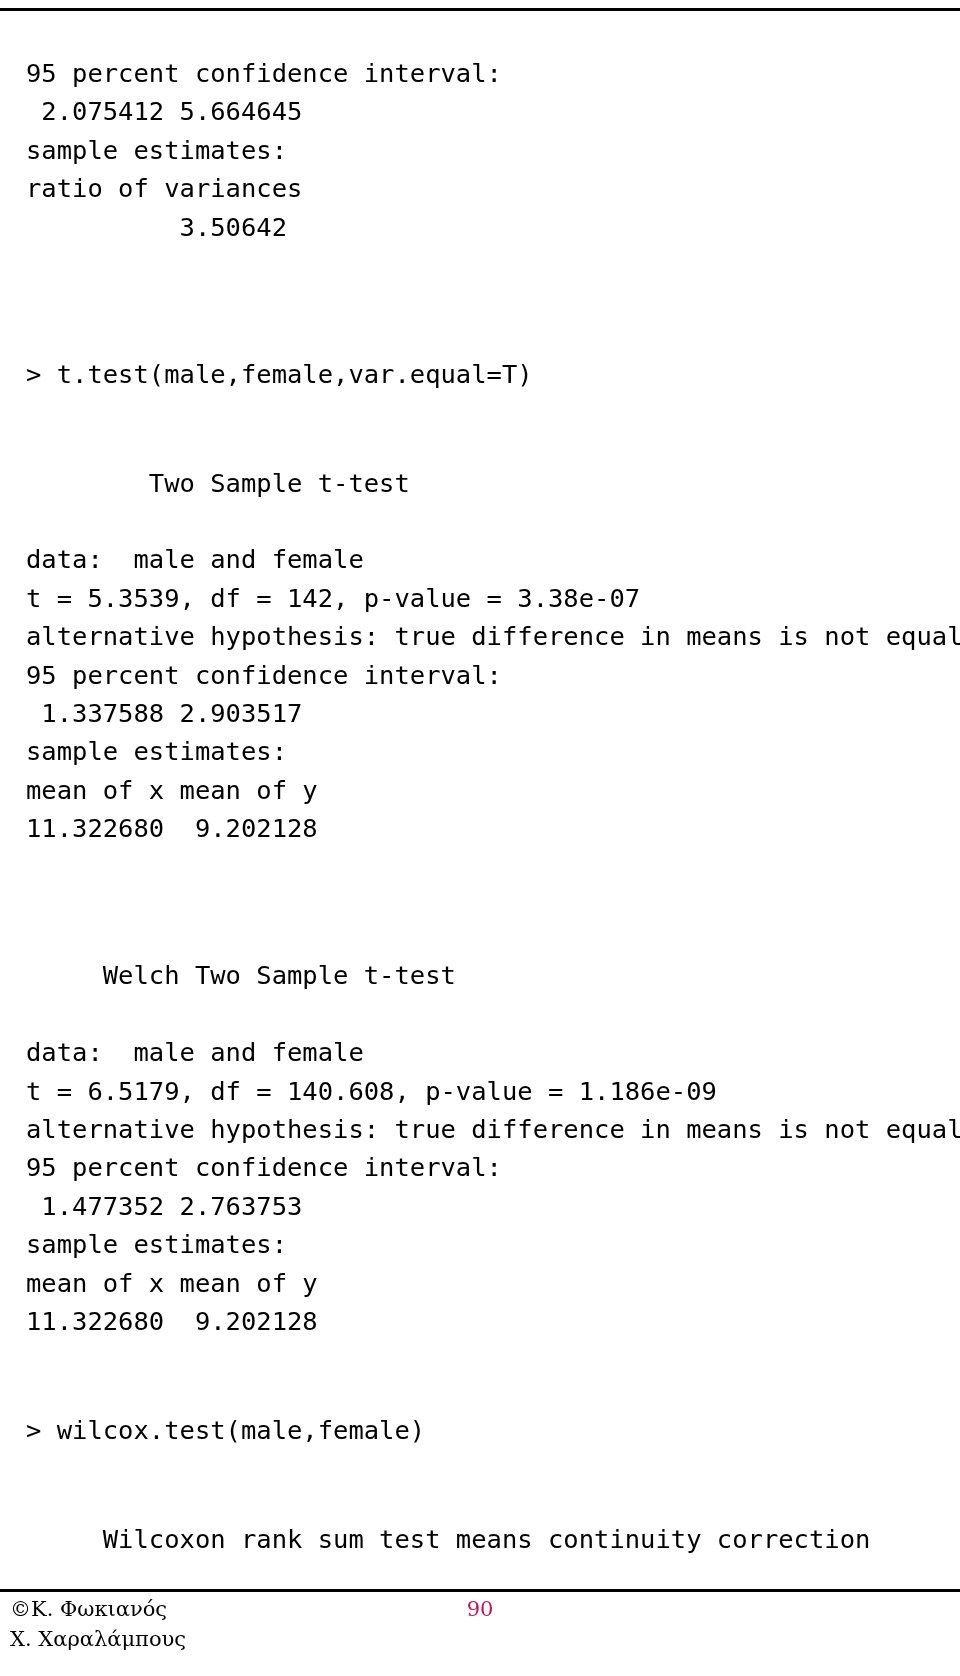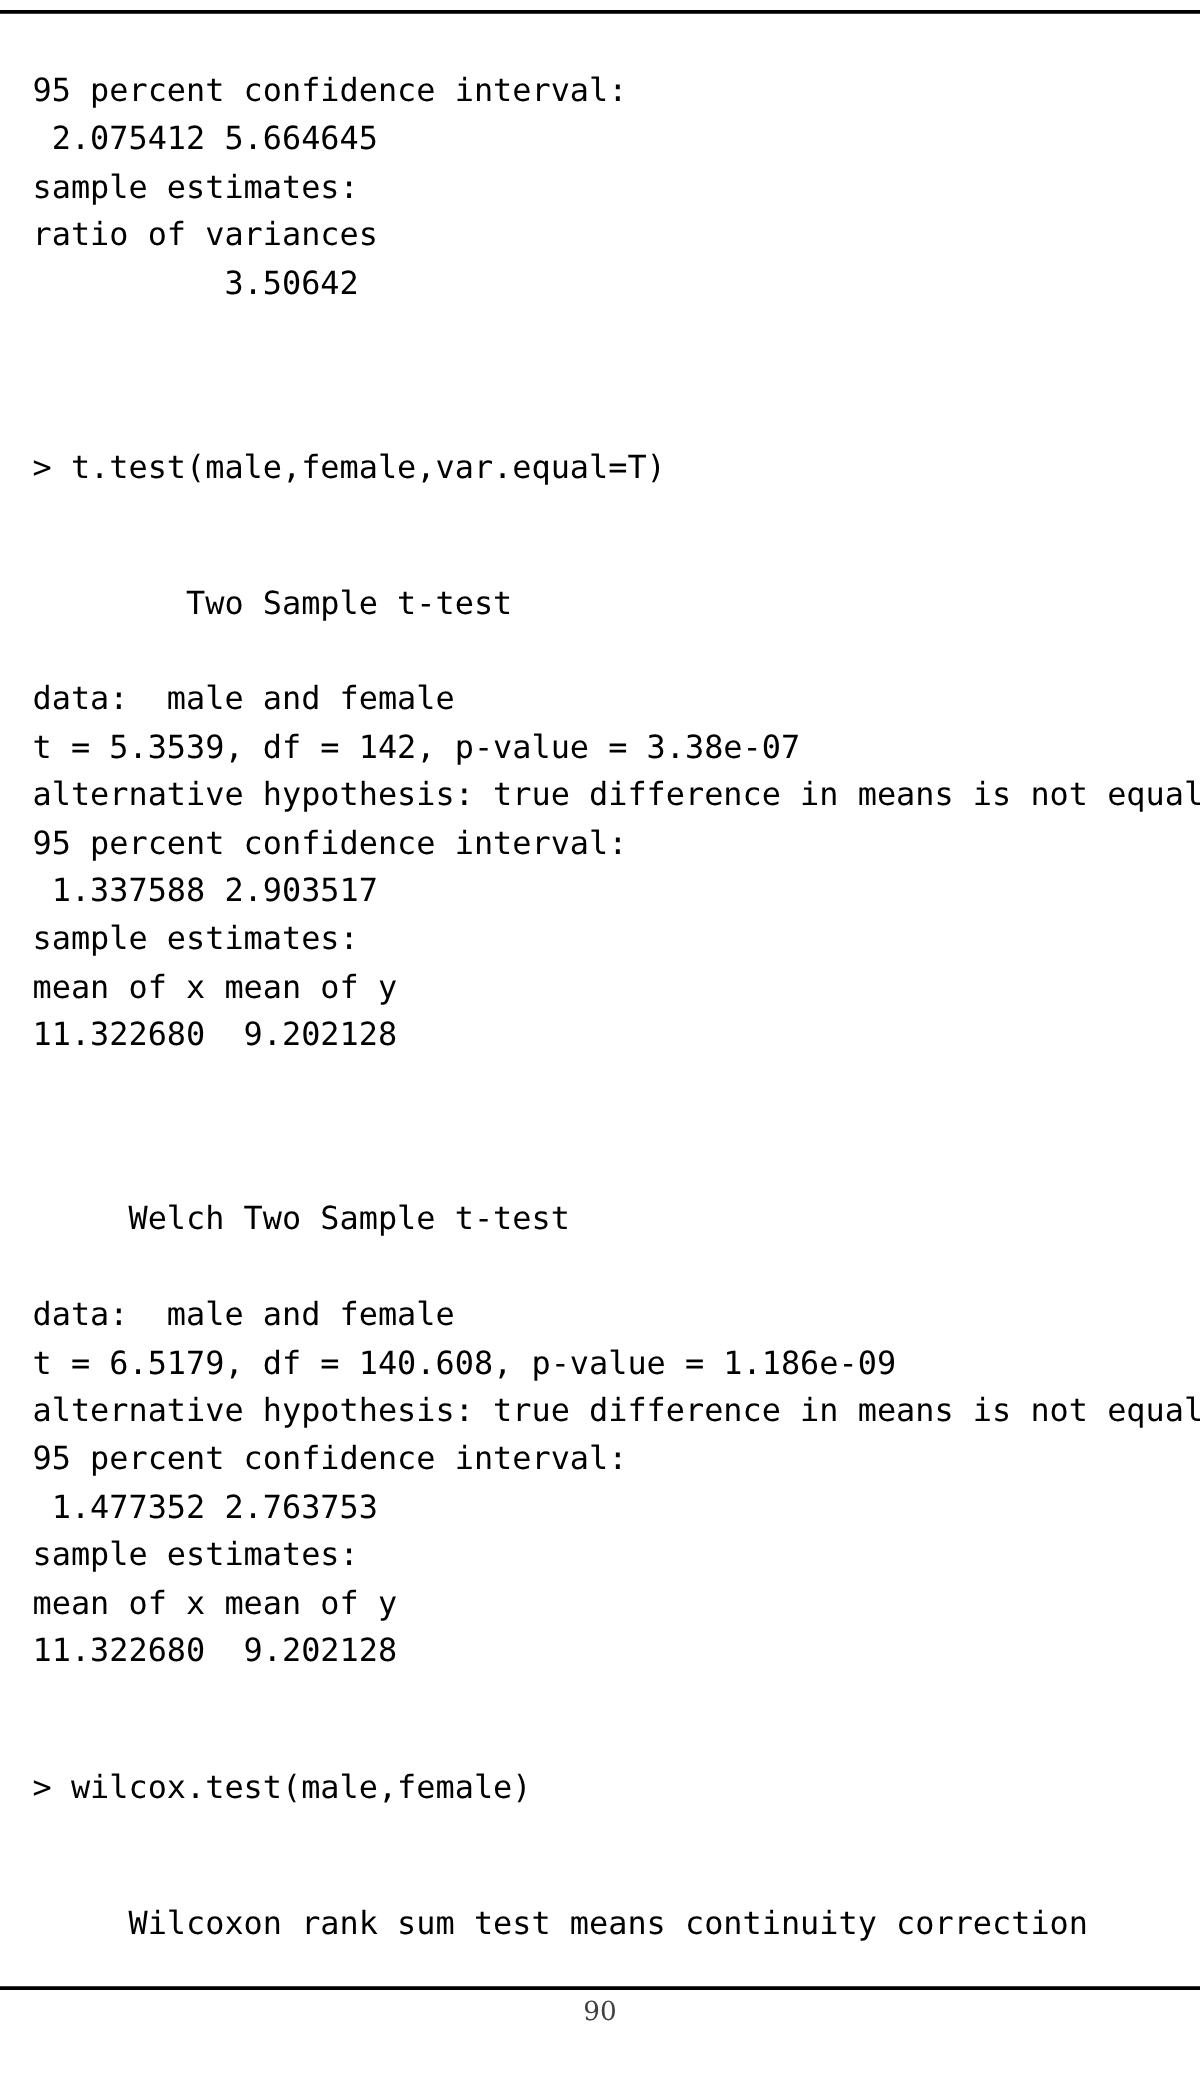--- a/index.html
+++ b/index.html
@@ -74,21 +74,21 @@
   }
   .footer-center {
     position: absolute;
     left: 0;
     top: 2px;
     width: 960px;
     text-align: center;
     font-family: "DejaVu Serif", serif;
     font-size: 21px;
     line-height: 30px;
-    color: #404040;
+    color: #be185d;
   }
 </style>
 </head>
 <body>
 
 <div class="page">
 
   <div class="rule-top"></div>
 
   <div class="content">
@@ -133,16 +133,18 @@
     <pre class="code">&gt; wilcox.test(male,female)</pre>
     <div class="blank"></div>
 
     <pre class="code">     Wilcoxon rank sum test means continuity correction</pre>
 
   </div>
 
   <div class="rule-bottom"></div>
 
   <div class="footer">
+    <div class="footer-left">©Κ. Φωκιανός
+Χ. Χαραλάμπους</div>
     <div class="footer-center">90</div>
   </div>
 
 </div>
 
 </body></html>

